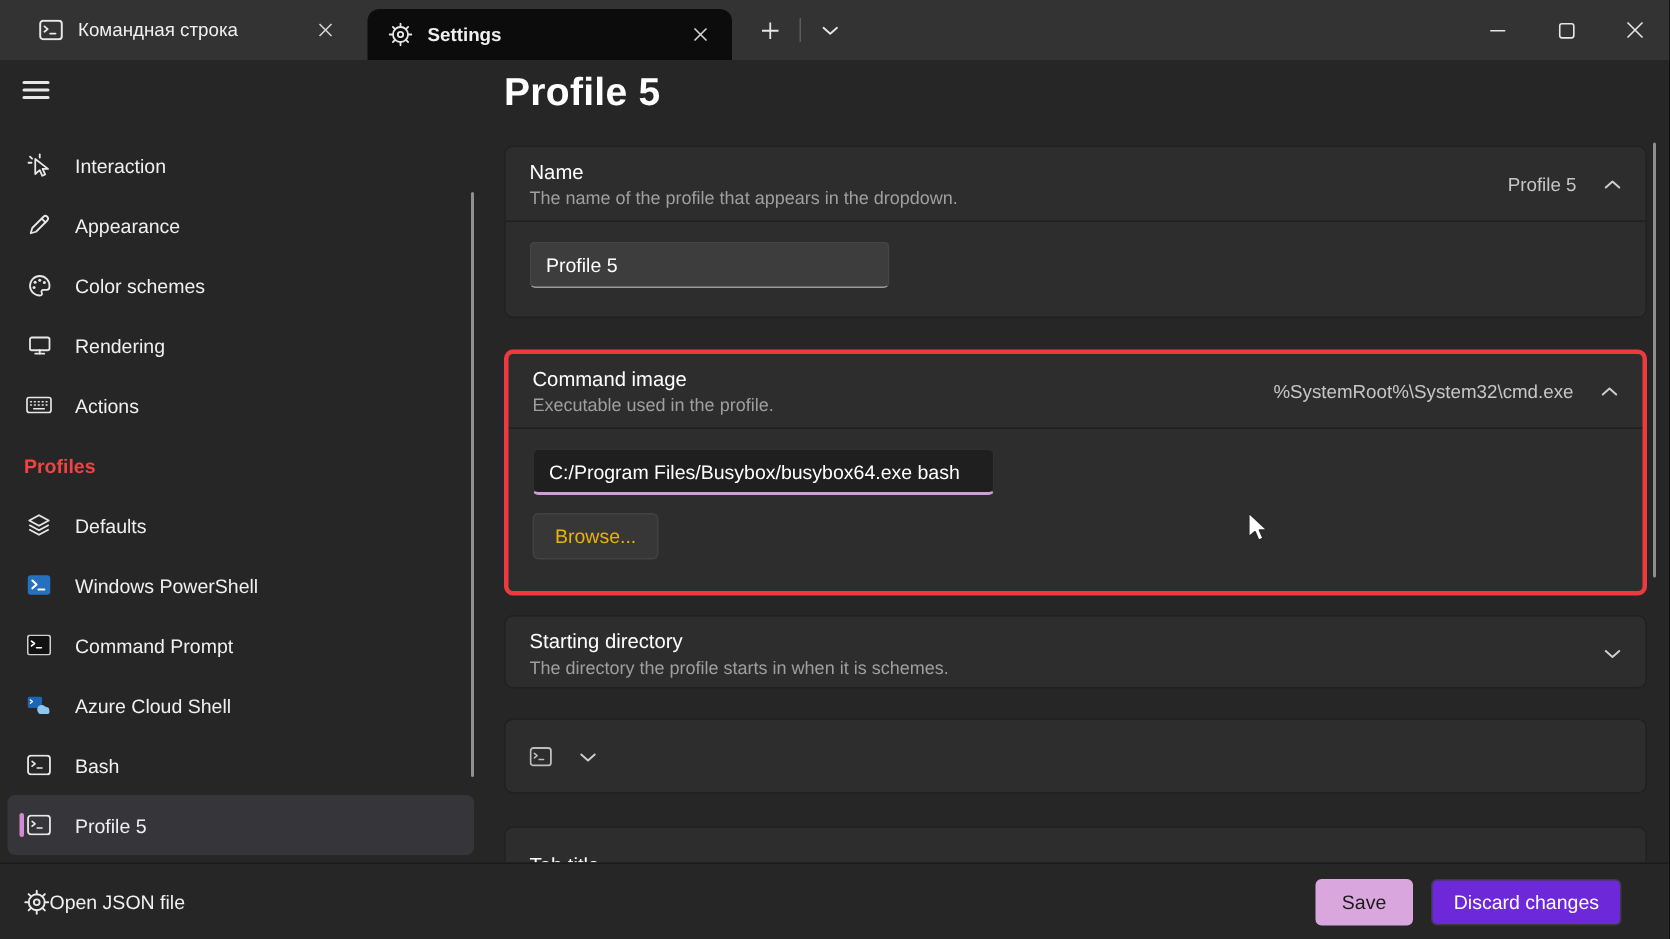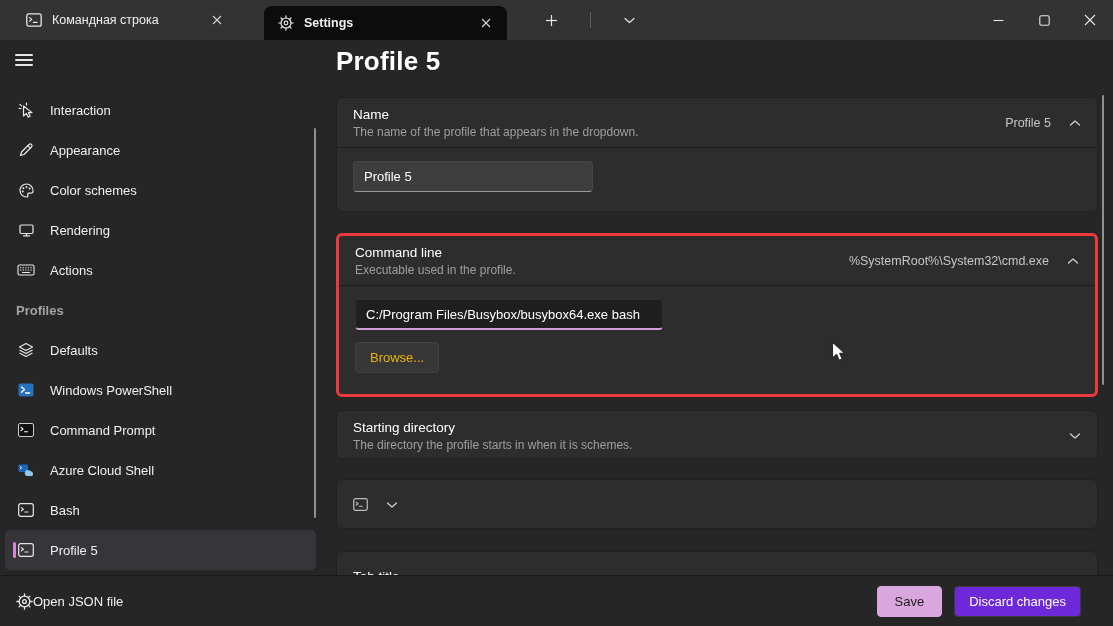--- a/index.html
+++ b/index.html
@@ -5,21 +5,21 @@
   * { margin:0; padding:0; box-sizing:border-box; }
   html,body { background:#000; }
   .window {
     position:relative; width:1113px; height:626px; overflow:hidden;
     background:#262626; color:#fff;
     font-family:"Liberation Sans","DejaVu Sans",sans-serif;
   }
   svg { display:block; }
 
   
-  .titlebar { position:absolute; top:0; left:0; right:0; height:40px; background:#333333; display:flex; align-items:flex-end;gap:19px; }
+  .titlebar { position:absolute; top:0; left:0; right:0; height:40px; background:#333333; display:flex; align-items:flex-end; }
   .tab { display:flex; align-items:center; height:40px; padding:0 8px 0 14px; }
   .tab.inactive { width:226px; margin-left:12px; }
   .tab.active { width:243px; margin-left:7px; height:34px; background:#0c0c0c; border-radius:8px 8px 0 0; }
   .tab-icon { margin-right:10px; flex:0 0 auto; }
   .tab-label { flex:1; font-size:12.5px; color:#f0f0f0; white-space:nowrap; overflow:hidden; }
   .tab.active .tab-label { font-weight:700; }
   .tab-close { width:26px; height:24px; border-radius:4px; display:flex; align-items:center; justify-content:center; flex:0 0 auto; cursor:pointer; }
   .newtab-btn, .dropdown-btn { height:28px; display:flex; align-items:center; justify-content:center; align-self:center; border-radius:4px; cursor:pointer; }
   .newtab-btn { width:30px; margin-left:10px; }
   .dropdown-btn { width:28px; }
@@ -29,21 +29,21 @@
 
   
   .sidebar { position:absolute; left:0; top:40px; width:330px; bottom:51px; }
   .hamburger { position:absolute; left:14px; top:12px; width:20px; height:16px; display:flex; flex-direction:column; justify-content:space-between; padding:2px 1px; cursor:pointer; }
   .hamburger span { display:block; height:1.6px; background:#e8e8e8; border-radius:1px; }
   .nav-list { position:absolute; top:50px; left:0; right:0; }
   .nav-item { position:relative; height:40px; display:flex; align-items:center; margin:0 14px 0 5px; padding-left:11px; border-radius:5px; font-size:13px; color:#f0f0f0; cursor:pointer; }
   .nav-item .icon { width:20px; display:flex; justify-content:center; margin-right:14px; flex:0 0 auto; }
   .nav-item.selected { background:#35353a; }
   .sel-pill { position:absolute; left:8px; top:50%; transform:translateY(-50%); width:3px; height:16px; border-radius:2px; background:#d389d3; }
-  .profiles-header { height:40px; display:flex; align-items:center; padding-left:16px; font-size:13px; font-weight:700; color:#a3a3a3; }
+  .profiles-header { height:40px; display:flex; align-items:center; padding-left:16px; font-size:13px; font-weight:700; color:#ef4444; }
   .sidebar-scroll { position:absolute; left:314px; top:88px; width:2px; height:390px; background:#8f8f8f; border-radius:1px; cursor:pointer; }
 
   
   .main { position:absolute; left:330px; top:40px; right:0; bottom:51px; overflow:hidden; }
   .page-title { position:absolute; left:6px; top:6px; font-size:26px; font-weight:700; letter-spacing:0.2px; }
   .card { position:absolute; left:6px; width:762px; background:#2d2d2d; border:1px solid #212121; border-radius:6px; overflow:hidden; }
   .card-name { top:57px; height:115px; }
   .card-cmd { top:193px; height:164px; border:3px solid #ed3a3f; }
   .card-startdir { top:370px; height:49px; }
   .card-icon { top:439px; height:50px; }
@@ -309,21 +309,21 @@
         </div>
       </div>
       <div class="exp-body">
         <input class="textbox name-input" type="text" value="Profile 5" style="">
       </div>
     </div>
 
     <div class="card card-cmd">
       <div class="exp-header">
         <div class="exp-titles">
-          <span class="exp-title">Command line</span>
+          <span class="exp-title">Command image</span>
           <span class="exp-desc">Executable used in the profile.</span>
         </div>
         <div class="exp-right">
           <span class="exp-value">%SystemRoot%\System32\cmd.exe</span>
           <span>
             <svg width="12" height="8" viewBox="0 0 12 8">
                 <path d="M1.5 6 L6 2 L10.5 6" fill="none" stroke="#cfcfcf" stroke-width="1.3" stroke-linecap="round" stroke-linejoin="round"></path>
               </svg>
           </span>
         </div>

